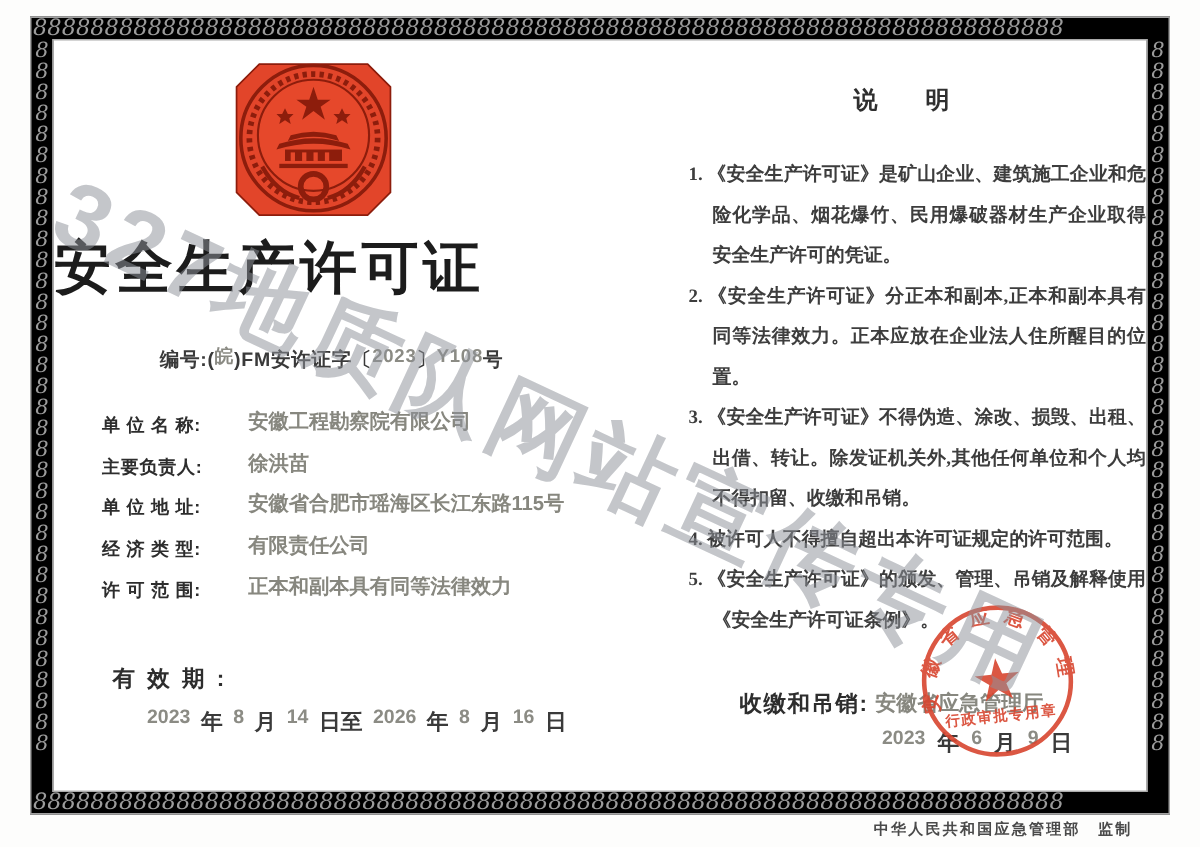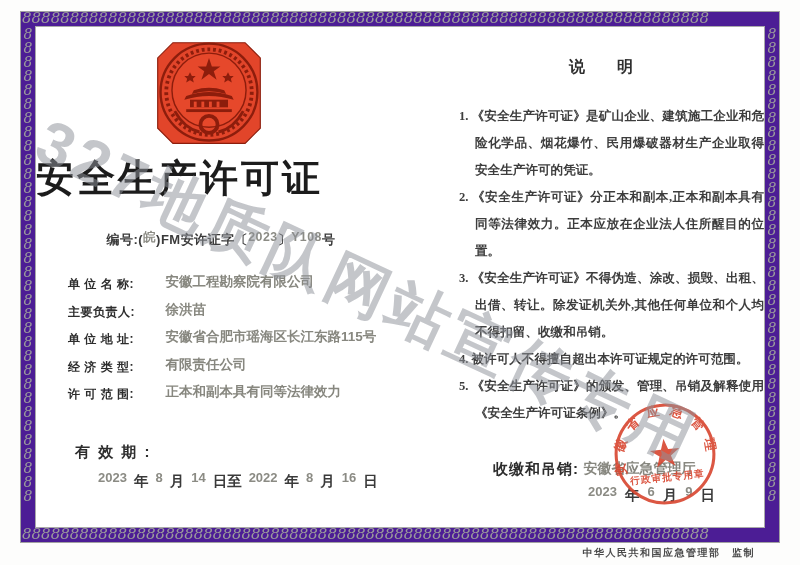--- a/index.html
+++ b/index.html
@@ -2,21 +2,21 @@
 <html><head>
 <meta charset="utf-8">
 <style>
   * { margin:0; padding:0; box-sizing:border-box; }
   html,body { width:800px; height:565px; background:#ffffff; overflow:hidden;
               font-family:"Liberation Sans", sans-serif; }
   .page { position:relative; width:800px; height:565px; background:#fdfdfc; }
 
   
   .frame { position:absolute; left:20px; top:11px; width:760px; height:532px;
-           border:1.5px solid #a2a2a2; background:#4c1d95; }
+           border:1.5px solid #a2a2a2; background:#000000; }
   .chain { position:absolute; overflow:hidden; color:#9b9b9b;
            font-family:"DejaVu Serif", serif; font-style:italic;
            white-space:nowrap; user-select:none; }
   .chain.h { left:1px; right:1px; height:14px; font-size:15px; line-height:13px; letter-spacing:0px; }
   .chain.top { top:0; }
   .chain.bottom { bottom:0; }
   .chain.v { top:14px; bottom:14px; width:14px; font-size:14px; line-height:14px;
              writing-mode:vertical-rl; text-orientation:upright; letter-spacing:-2px; }
   .chain.left { left:0; }
   .chain.right { right:0; }
@@ -130,21 +130,21 @@
             <span class="flabel">经 济 类 型:</span>
             <span class="fvalue">有限责任公司</span>
           </div>
           <div class="frow">
             <span class="flabel">许 可 范 围:</span>
             <span class="fvalue">正本和副本具有同等法律效力</span>
           </div>
         </div>
 
         <div class="validity-label">有 效 期 :</div>
-        <div class="validity-dates"><span class="fill">2023</span><span class="pc">年</span><span class="fill">8</span><span class="pc">月</span><span class="fill">14</span><span class="pc">日至</span><span class="fill">2022</span><span class="pc">年</span><span class="fill">8</span><span class="pc">月</span><span class="fill">16</span><span class="pc">日</span></div>
+        <div class="validity-dates"><span class="fill">2023</span><span class="pc">年</span><span class="fill">8</span><span class="pc">月</span><span class="fill">14</span><span class="pc">日至</span><span class="fill">2026</span><span class="pc">年</span><span class="fill">8</span><span class="pc">月</span><span class="fill">16</span><span class="pc">日</span></div>
       </div>
 
       <div class="notes-title">说　　明</div>
 
       <ol class="notes">
         <li><span class="num">1.</span><span>《安全生产许可证》是矿山企业、建筑施工企业和危险化学品、烟花爆竹、民用爆破器材生产企业取得安全生产许可的凭证。</span></li>
         <li><span class="num">2.</span><span>《安全生产许可证》分正本和副本,正本和副本具有同等法律效力。正本应放在企业法人住所醒目的位置。</span></li>
         <li><span class="num">3.</span><span>《安全生产许可证》不得伪造、涂改、损毁、出租、出借、转让。除发证机关外,其他任何单位和个人均不得扣留、收缴和吊销。</span></li>
         <li><span class="num">4.</span><span>被许可人不得擅自超出本许可证规定的许可范围。</span></li>
         <li><span class="num">5.</span><span>《安全生产许可证》的颁发、管理、吊销及解释使用《安全生产许可证条例》。</span></li>

